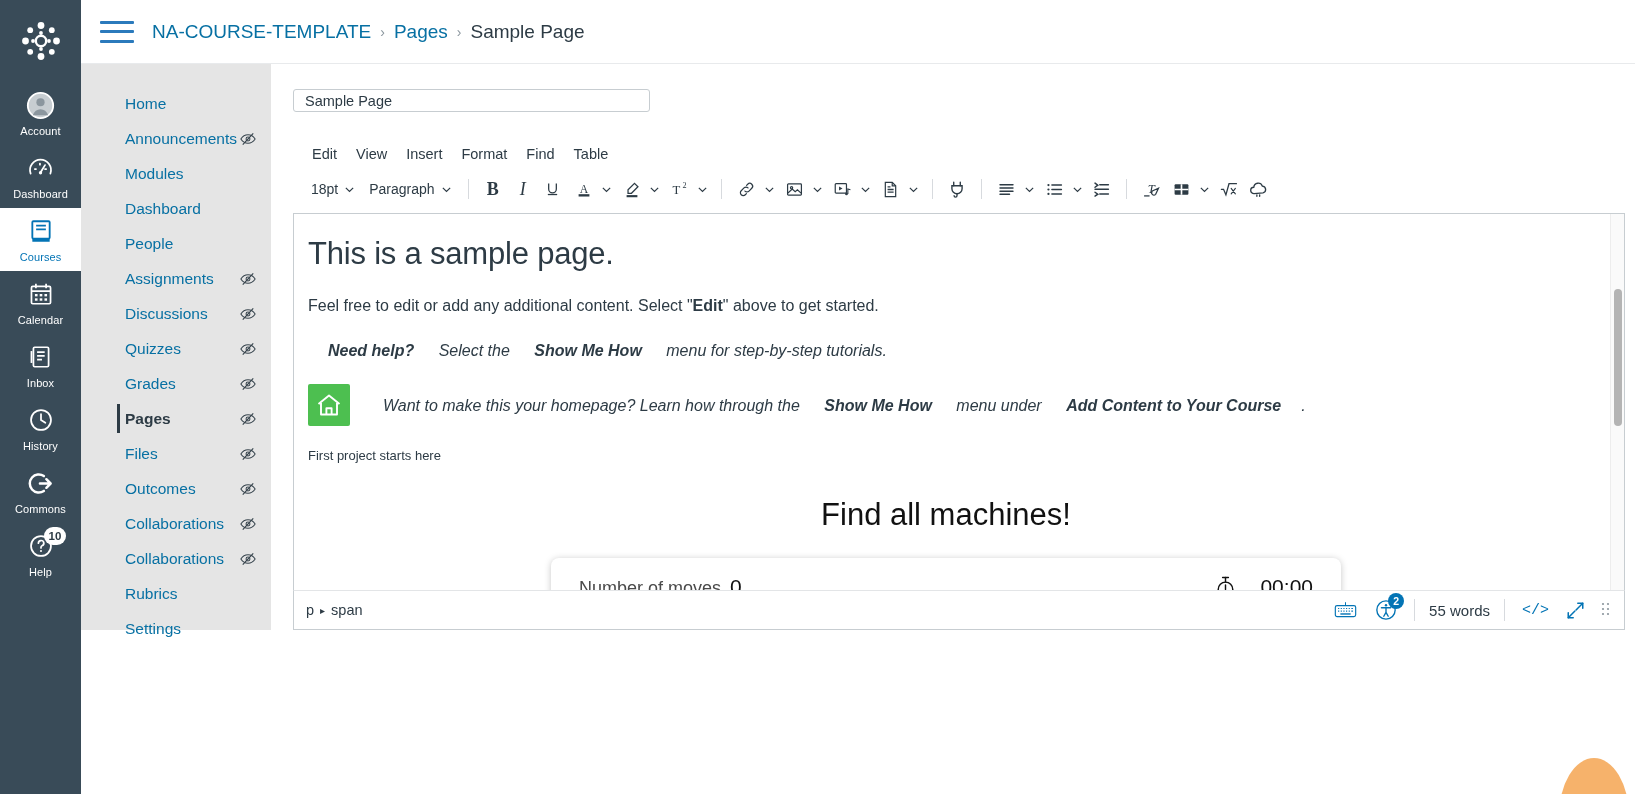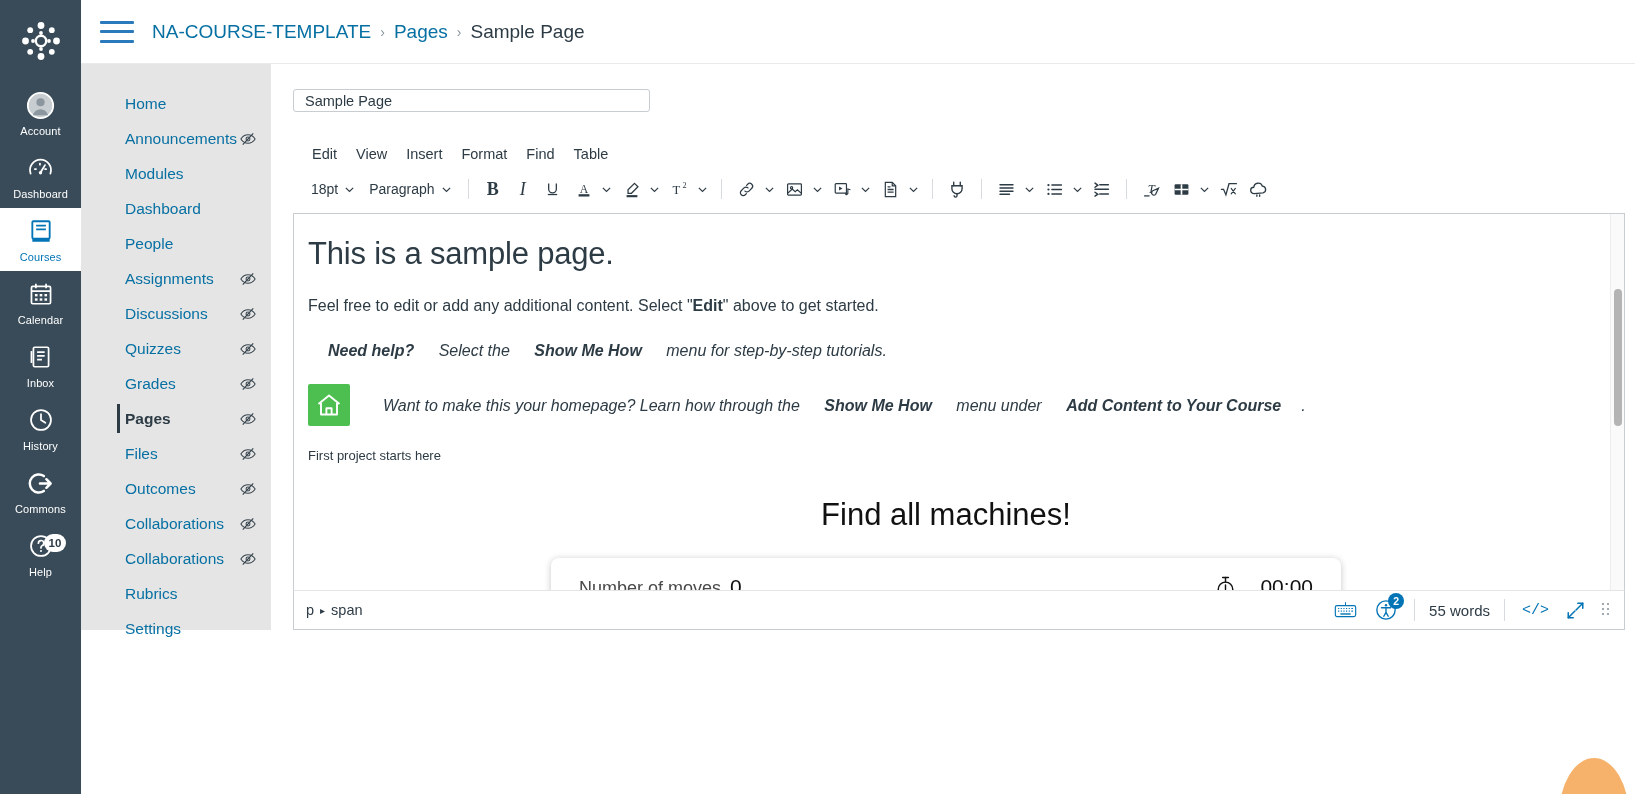--- a/index.html
+++ b/index.html
@@ -31,21 +31,21 @@
     position: relative;
   }
   .gn-item .gn-ico { height: 30px; display:flex; align-items:center; justify-content:center; }
   .gn-item .gn-label {
     font-size: 11px; line-height: 14px; margin-top: 4px;
     letter-spacing: .1px;
   }
   .gn-item.active { background: #ffffff; color: #0374B5; }
   .gn-badge {
     position: absolute;
-    top: 11px; left: 44px;
+    top: 4px; left: 44px;
     background: #fff; color: #2D3B45;
     font-size: 11.5px; font-weight: 700;
     border-radius: 10px;
     min-width: 22px; height: 18px;
     display: flex; align-items: center; justify-content: center;
     padding: 0 4px;
   }
 
   
   .main-col { flex: 1 1 auto; display: flex; flex-direction: column; min-width: 0; height: 630px; }

